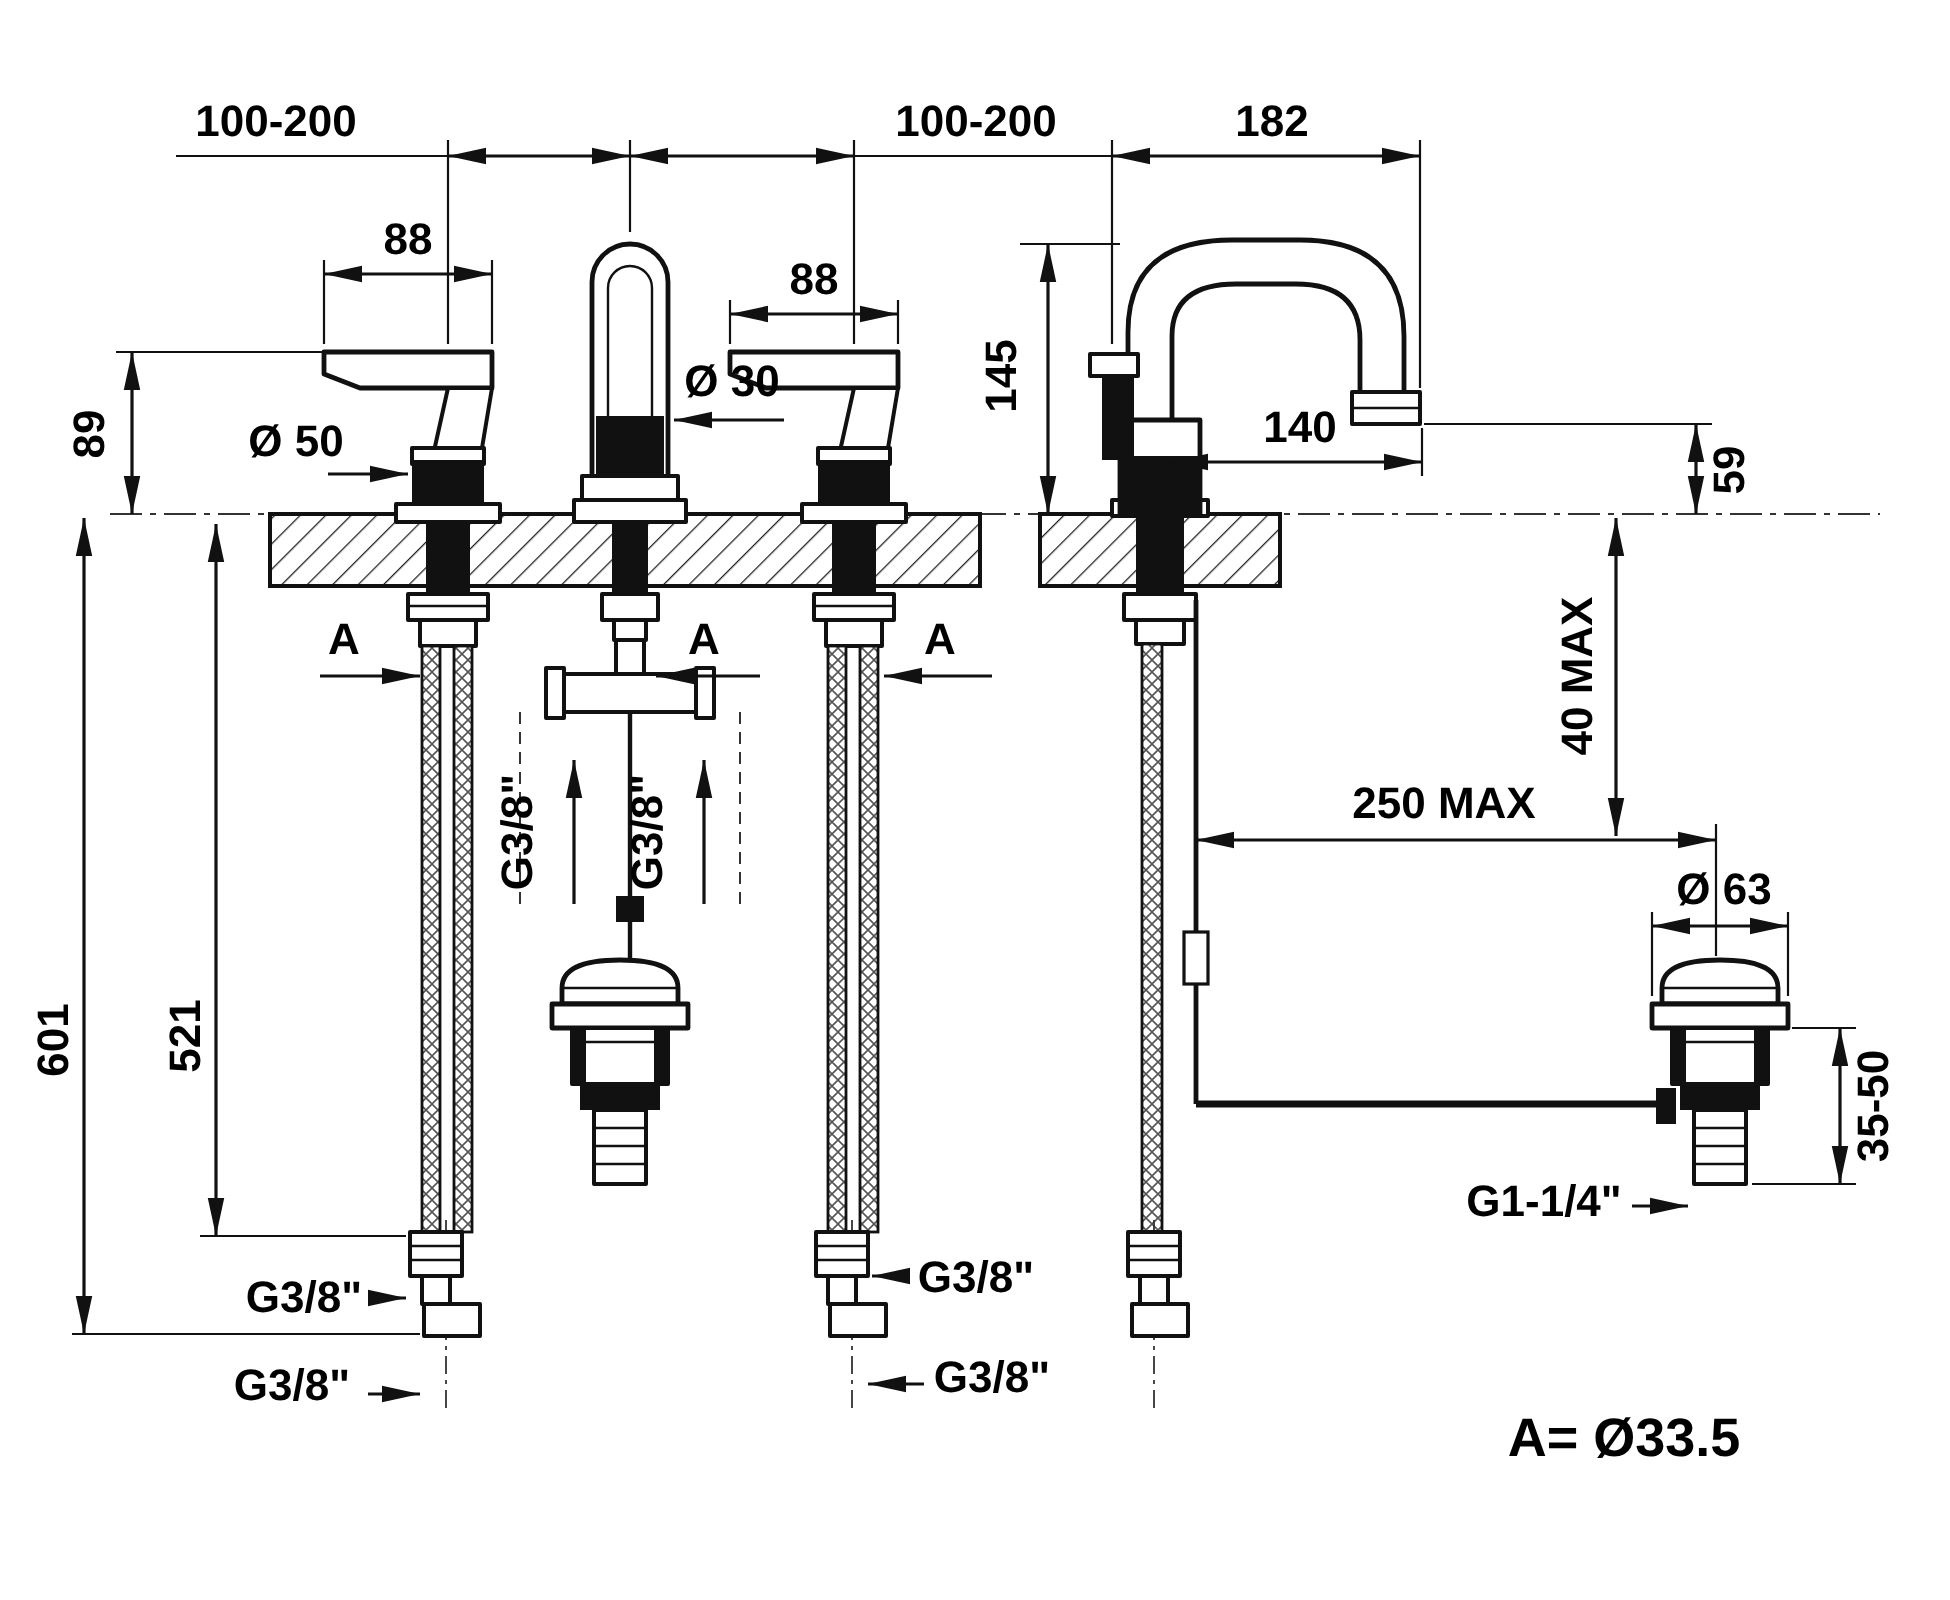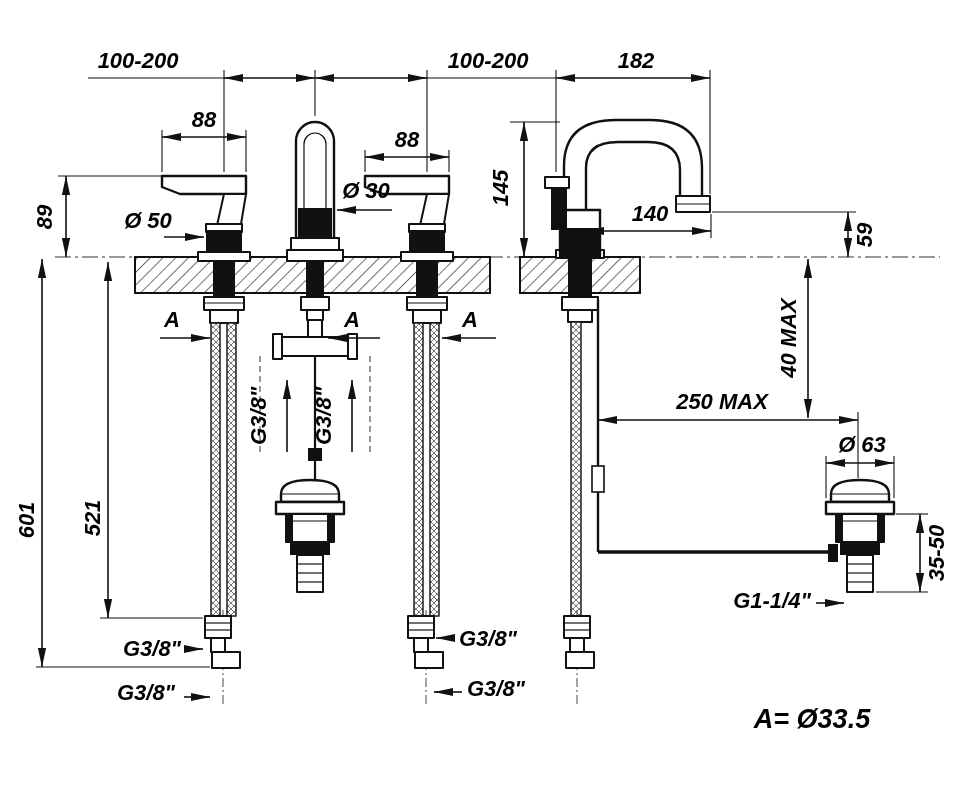--- a/index.html
+++ b/index.html
@@ -1,16 +1,16 @@
 <!DOCTYPE html>
 <html><head>
 <meta charset="utf-8">
 <style>
   html,body{margin:0;padding:0;background:#ffffff;}
-  .canvas{width:975px;height:800px;background:#fff;position:relative;overflow:hidden;font-style:italic;}
+  .canvas{width:975px;height:800px;background:#fff;position:relative;overflow:hidden;}
   svg{display:block;}
   .dim{stroke:#111;stroke-width:1.6;fill:none;}
   .ext{stroke:#111;stroke-width:1.1;fill:none;}
   .thin{stroke:#111;stroke-width:1.2;fill:none;}
   .outline{fill:#fff;stroke:#111;stroke-width:2.4;stroke-linejoin:round;}
   .outline2{fill:#fff;stroke:#111;stroke-width:2;stroke-linejoin:round;}
   .dark{fill:#111;stroke:none;}
   .lbl{font-family:"Liberation Sans",sans-serif;font-weight:700;font-size:22px;fill:#000;}
   .lblBig{font-family:"Liberation Sans",sans-serif;font-weight:700;font-size:27px;fill:#000;}
 </style>

